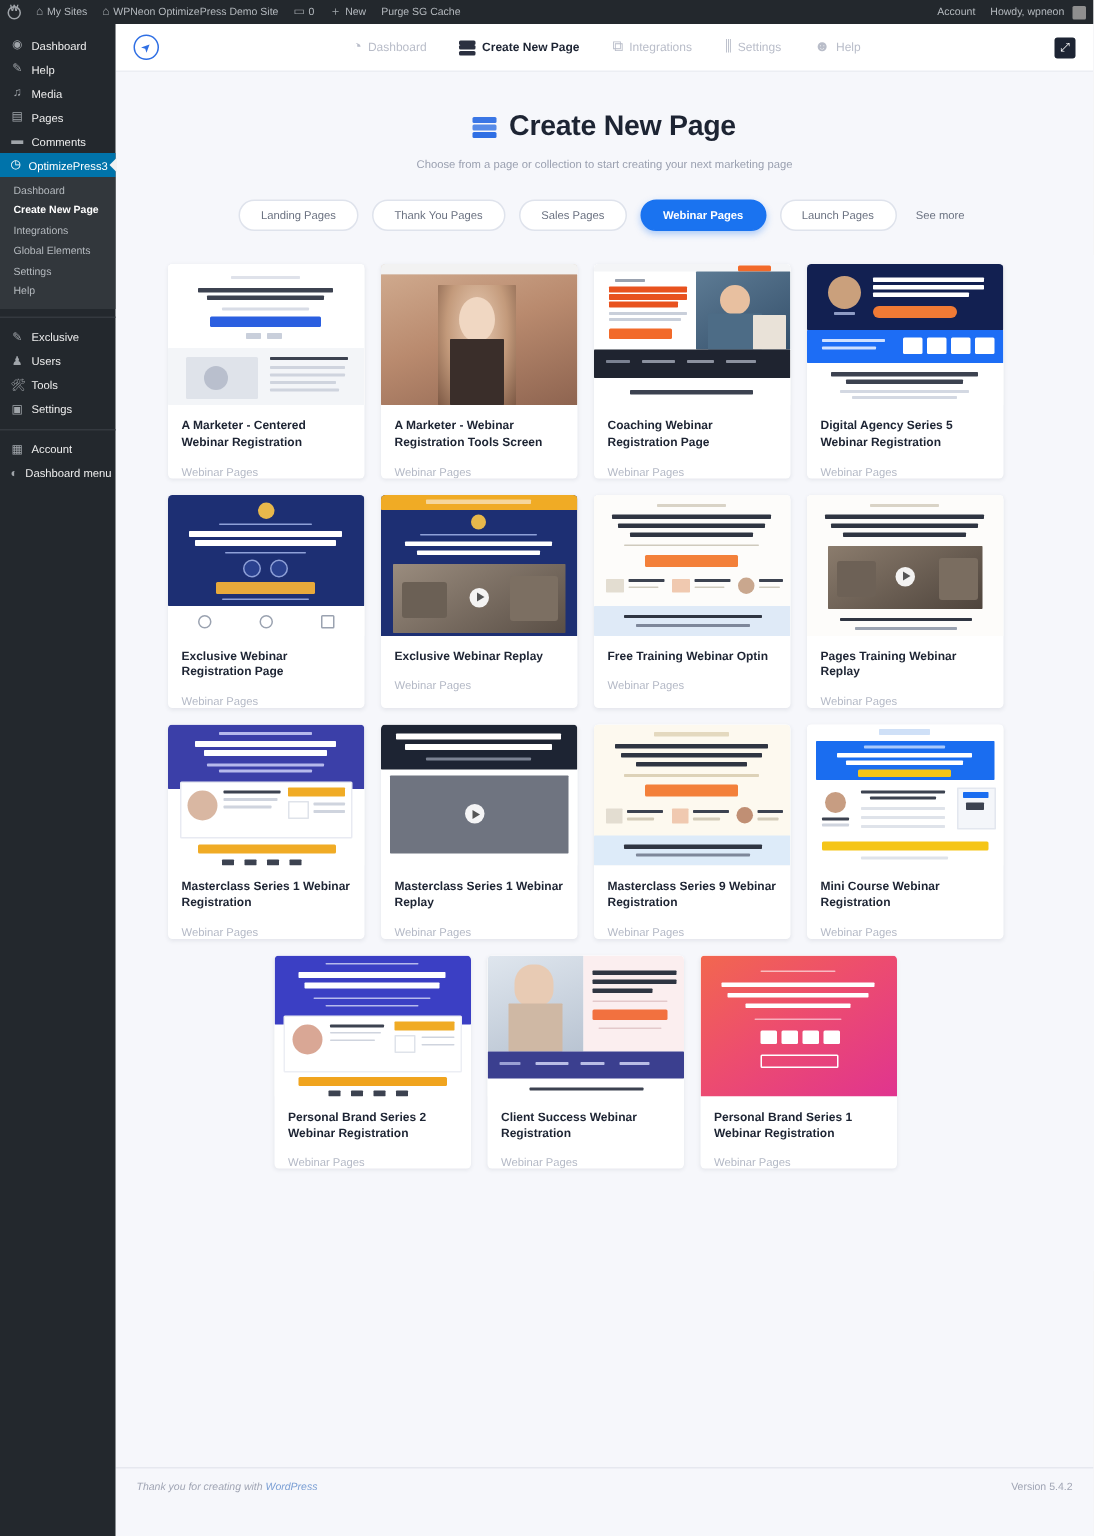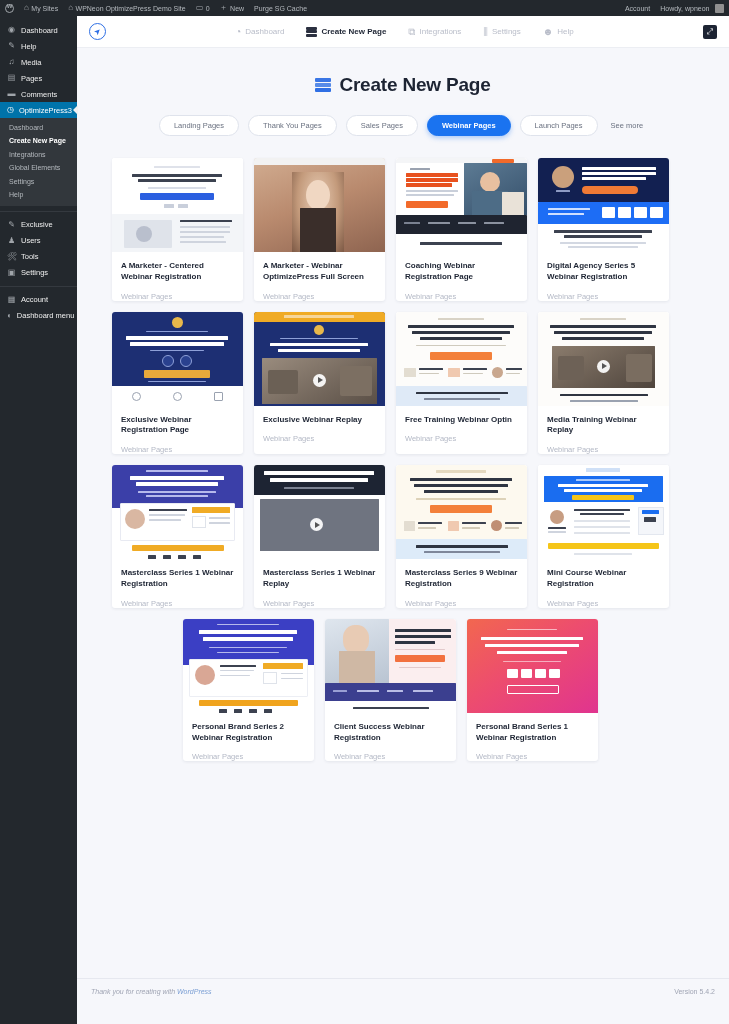--- a/index.html
+++ b/index.html
@@ -334,20 +334,21 @@
 
   <div id="page-head">
     <div class="ph-title">
       <span class="ph-stack">
           <i></i>
           <i></i>
           <i></i>
         </span>
       <span>Create New Page</span>
     </div>
+    <div class="ph-sub">Choose from a page or collection to start creating your next marketing page</div>
   </div>
 
   <div id="pills">
     <div class="pill">Landing Pages</div>
     <div class="pill">Thank You Pages</div>
     <div class="pill">Sales Pages</div>
     <div class="pill active">Webinar Pages</div>
     <div class="pill">Launch Pages</div>
     <div class="pill plain">See more</div>
   </div>
@@ -384,21 +385,21 @@
       <div class="card-thumb">
         <div class="tb" style="background:#d8c9bd">
           <div class="bar" style="left:0;top:0;width:131px;height:7px;background:#f2f2f2"></div>
           <div class="bar" style="left:0;top:7px;width:131px;height:87px;background:linear-gradient(160deg,#cfa98d 0%,#b98a6e 45%,#8e6450 100%)"></div>
           <div class="bar" style="left:38px;top:14px;width:52px;height:80px;background:radial-gradient(ellipse at 50% 35%,#e9cdb6 0%,#c39a7b 55%,#7d5945 100%)"></div>
           <div class="bar" style="left:52px;top:22px;width:24px;height:30px;background:#f0d7c2;border-radius:50%"></div>
           <div class="bar" style="left:46px;top:50px;width:36px;height:44px;background:#3a2e2a"></div>
         </div>
       </div>
       <div class="card-body">
-        <div class="card-title">A Marketer - Webinar OptimizePress Full Screen</div>
+        <div class="card-title">A Marketer - Webinar Registration Tools Screen</div>
         <div class="card-cat">Webinar Pages</div>
       </div>
     </div>
 
     <div class="card">
       <div class="card-thumb">
         <div class="tb" style="background:#ffffff">
           <div class="bar" style="left:0;top:0;width:131px;height:5px;background:#f4f5f7"></div>
           <div class="bar" style="left:96px;top:1px;width:22px;height:3.5px;background:#f26a2a;border-radius:1px"></div>
           <div class="bar" style="left:68px;top:5px;width:63px;height:52px;background:linear-gradient(150deg,#5d7b94,#35506b)"></div>
@@ -539,21 +540,21 @@
           <div class="bar" style="left:24px;top:25px;width:82px;height:3px;background:#2f3542"></div>
           <div class="bar" style="left:14px;top:34px;width:103px;height:42px;background:linear-gradient(150deg,#8b7c6d,#4e443c)"></div>
           <div class="bar" style="left:20px;top:44px;width:26px;height:24px;background:#6d6156;border-radius:2px"></div>
           <div class="bar" style="left:88px;top:42px;width:26px;height:28px;background:#7a6d60;border-radius:2px"></div>
           <div class="play" style="left:59px;top:48px"></div>
           <div class="bar" style="left:22px;top:82px;width:88px;height:2.5px;background:#2f3542"></div>
           <div class="bar" style="left:32px;top:88px;width:68px;height:2px;background:#9aa2b0"></div>
         </div>
       </div>
       <div class="card-body">
-        <div class="card-title">Media Training Webinar Replay</div>
+        <div class="card-title">Pages Training Webinar Replay</div>
         <div class="card-cat">Webinar Pages</div>
       </div>
     </div>
 
     <div class="card">
       <div class="card-thumb">
         <div class="tb" style="background:#ffffff">
           <div class="bar" style="left:0;top:0;width:131px;height:43px;background:#3b3fa8"></div>
           <div class="bar" style="left:34px;top:5px;width:62px;height:1.5px;background:#b6b9ec"></div>
           <div class="bar" style="left:18px;top:11px;width:94px;height:3.5px;background:#ffffff"></div>

